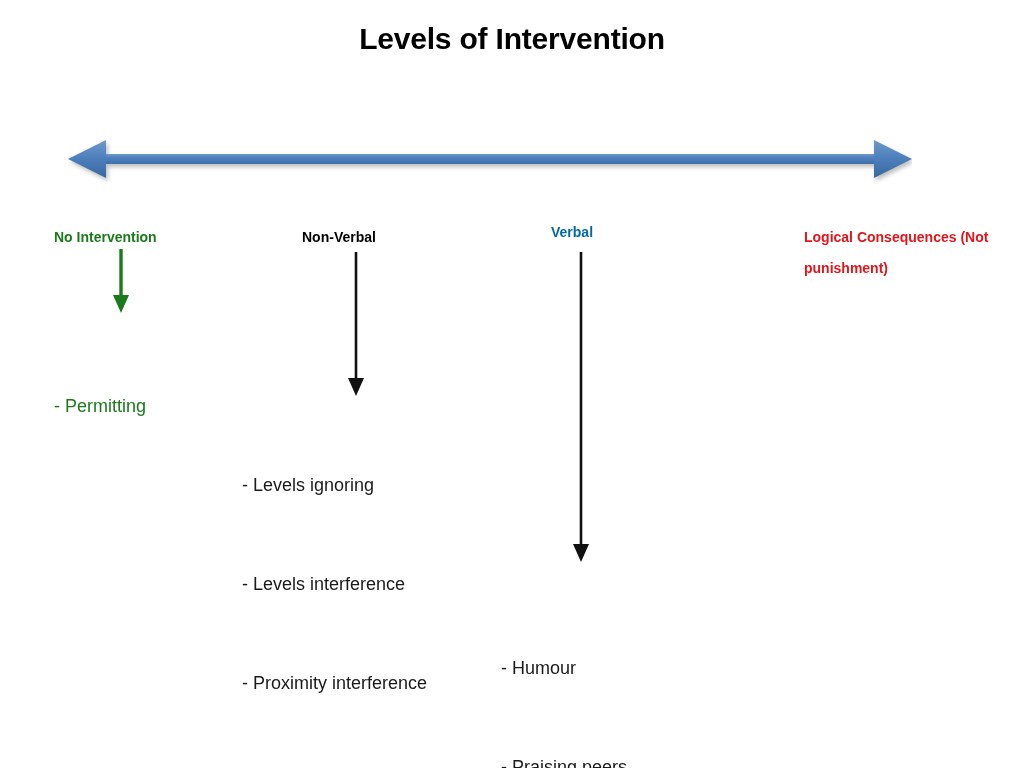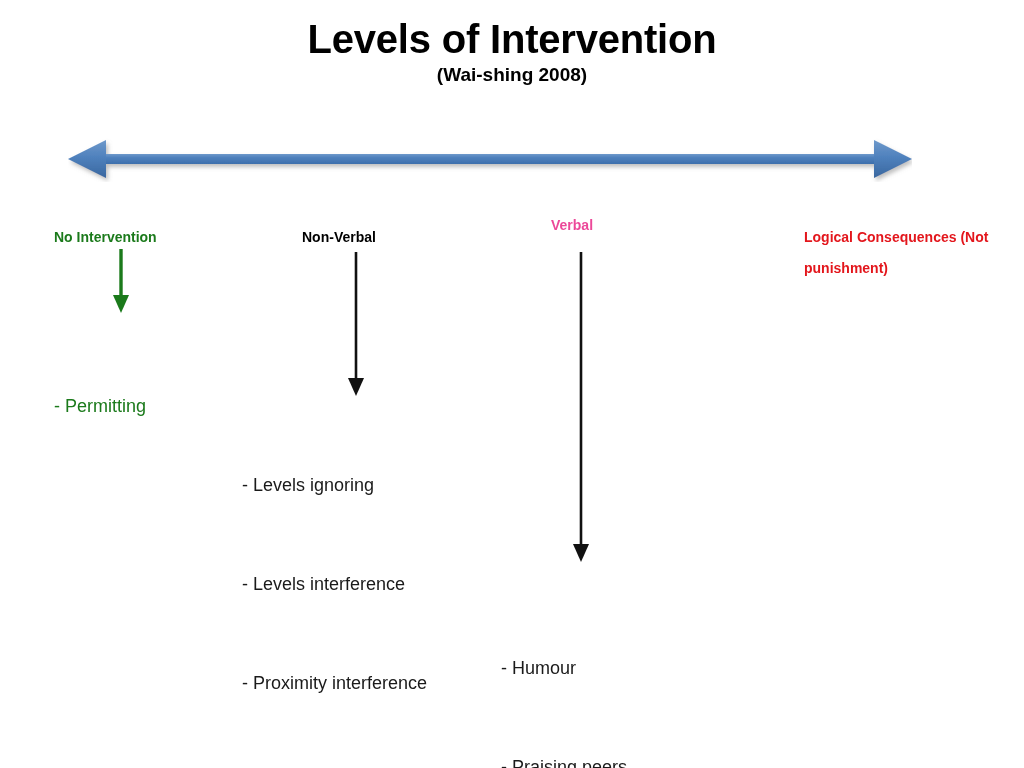--- a/index.html
+++ b/index.html
@@ -26,21 +26,21 @@
 
   
   .title-block {
     position: absolute;
     top: 20px;
     left: 0;
     width: 1024px;
     text-align: center;
   }
   .slide-title {
-    font-size: 40px;
+    font-size: 30px;
     font-weight: bold;
     line-height: 38px;
     letter-spacing: -0.2px;
     color: #000000;
   }
   .slide-subtitle {
     font-size: 19px;
     font-weight: bold;
     line-height: 26px;
     margin-top: 4px;
@@ -60,21 +60,21 @@
   
   .level-label {
     position: absolute;
     font-size: 14px;
     font-weight: bold;
     line-height: 24px;
     white-space: nowrap;
   }
   .level-label.no-intervention { left: 54px;  top: 225px; color: #1B7A1B; }
   .level-label.non-verbal      { left: 302px; top: 225px; color: #000000; }
-  .level-label.verbal          { left: 551px; top: 213px; color: #ec4899; }
+  .level-label.verbal          { left: 551px; top: 220px; color: #0369a1; }
 
   .level-label.logical {
     left: 804px;
     top: 222px;
     color: #E3161C;
     white-space: normal;
     width: 215px;
     line-height: 31px;
   }
 
@@ -97,21 +97,20 @@
   .item-list.verbal     { left: 501px; top: 586px; color: #1A1A1A; }
   .item-list .row { display: block; }
 </style>
 </head>
 <body>
 
 <div class="slide">
 
   <div class="title-block">
     <div class="slide-title">Levels of Intervention</div>
-    <div class="slide-subtitle">(Wai-shing 2008)</div>
   </div>
 
   <div class="spectrum-arrow">
     <svg width="844" height="44" viewBox="0 0 844 44" xmlns="http://www.w3.org/2000/svg">
       <defs>
         <linearGradient id="shaftGrad" x1="0" y1="0" x2="0" y2="1">
           <stop offset="0%" stop-color="#6E99CB"></stop>
           <stop offset="35%" stop-color="#4F81BD"></stop>
           <stop offset="100%" stop-color="#3D6FAC"></stop>
         </linearGradient>

